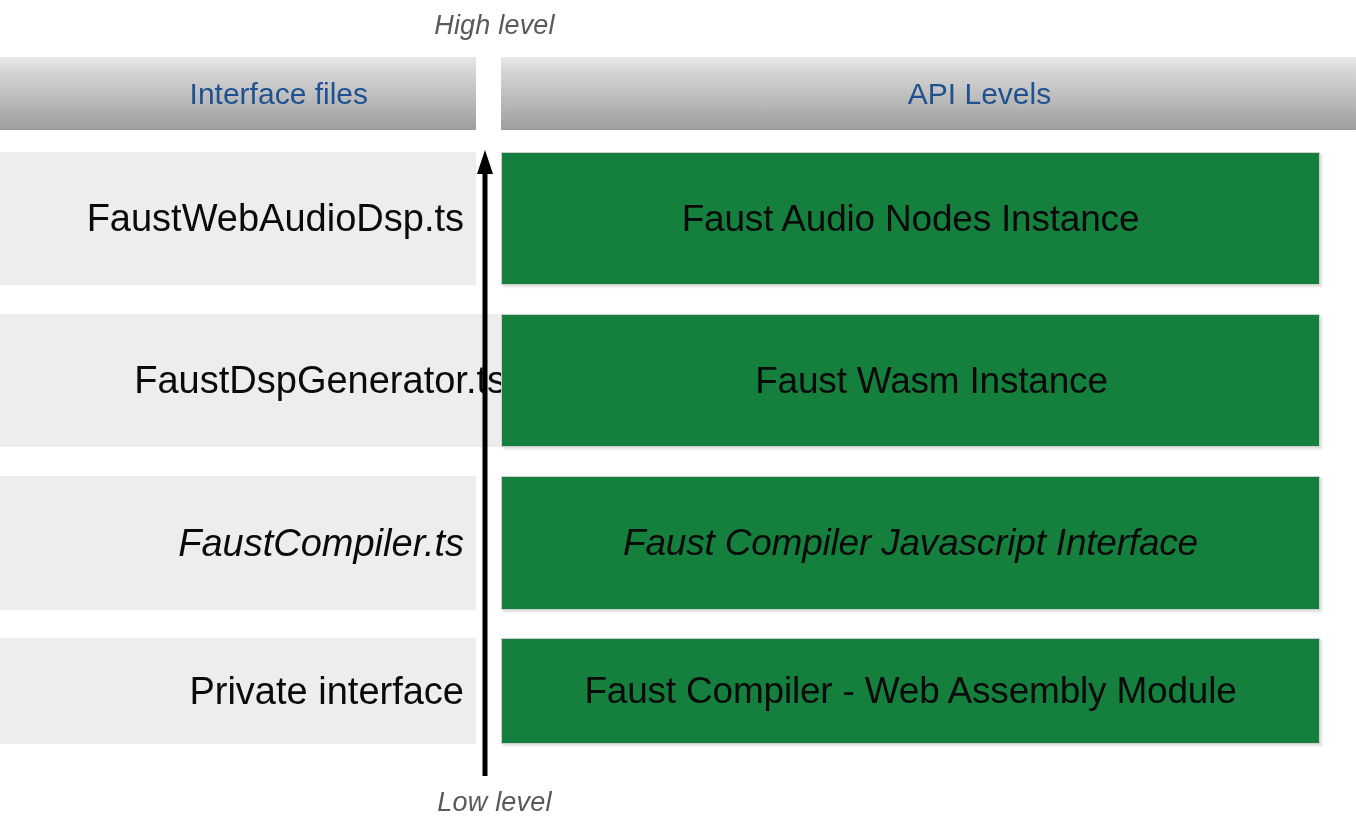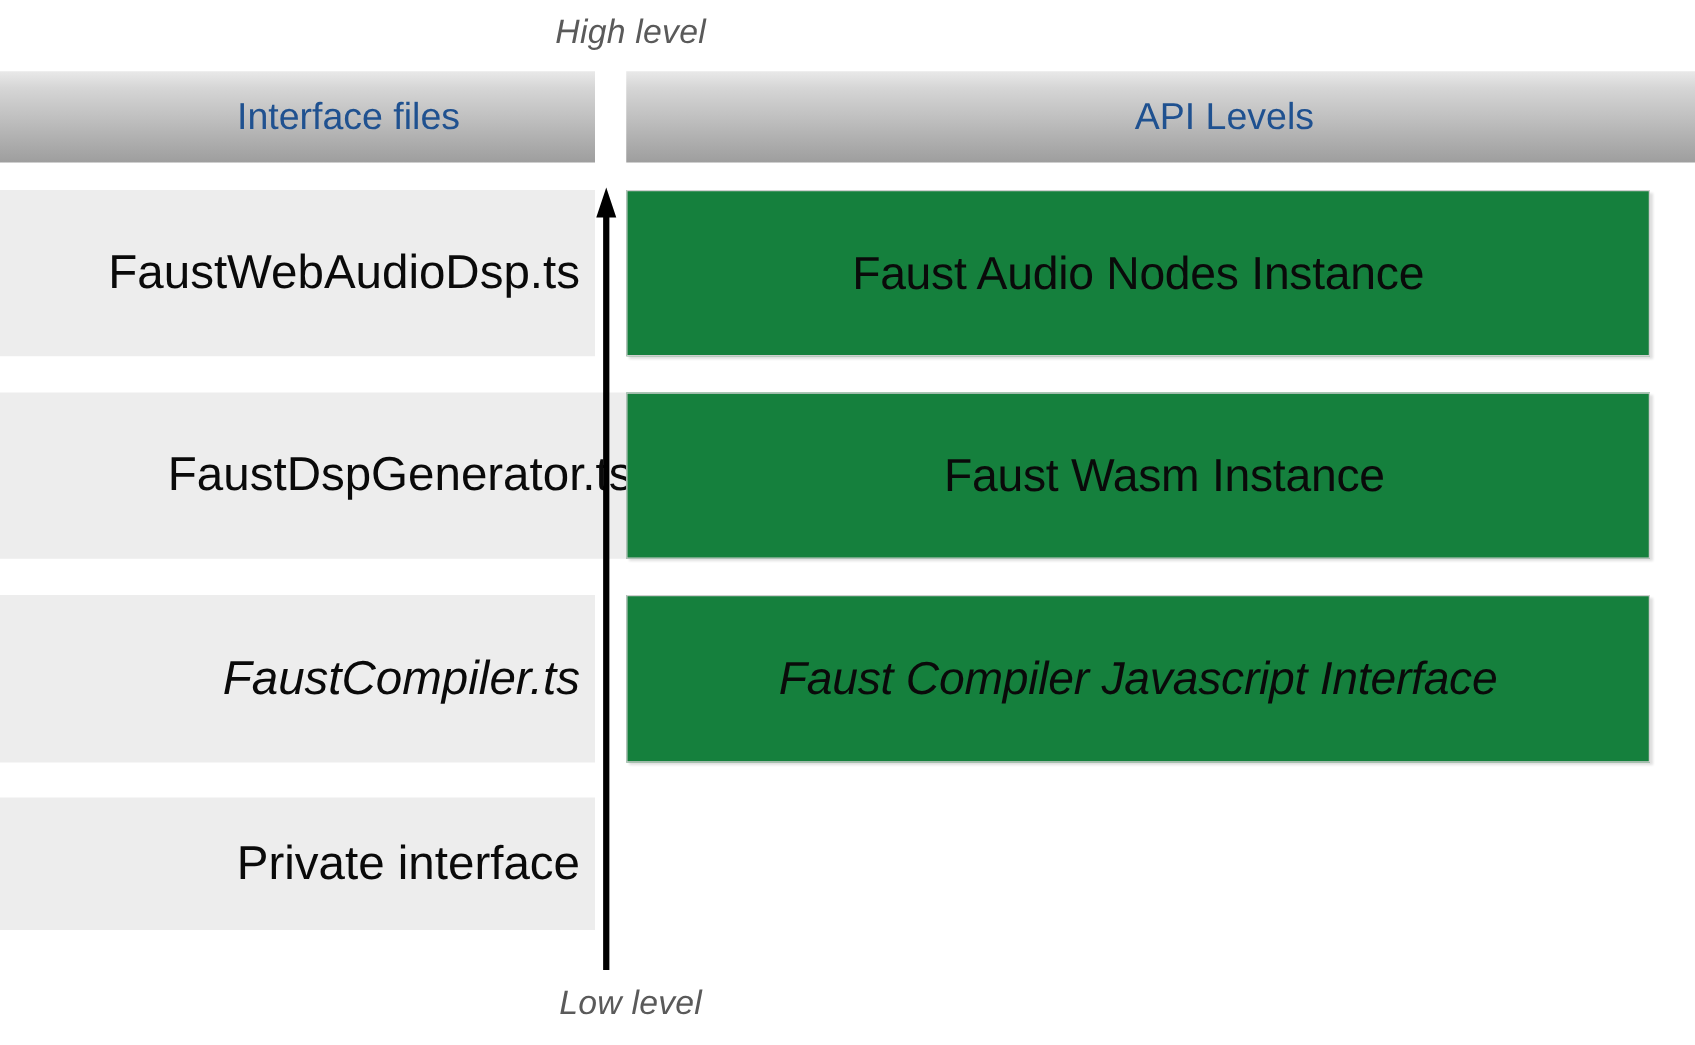--- a/index.html
+++ b/index.html
@@ -8,21 +8,21 @@
     background:#ffffff;
     font-family:"Liberation Sans","DejaVu Sans",sans-serif;
     overflow:hidden;
     position:relative;
   }
   #canvas{position:absolute;left:0;top:0;width:1356px;height:836px;}
 
   
   .level-caption{
     position:absolute;
-    left:17px;
+    left:7px;
     width:975px;
     text-align:center;
     font-style:italic;
     font-size:27px;
     color:#5a5a5a;
     letter-spacing:0.2px;
     white-space:nowrap;
   }
   #caption-high{top:10px;}
   #caption-low{top:787px;}
@@ -136,20 +136,23 @@
   <div class="file-row r2">
     <span class="file-label">FaustCompiler.ts</span>
   </div>
   <div class="api-box r2">
     <span class="api-label">Faust Compiler Javascript Interface</span>
   </div>
 
   <div class="file-row r3">
     <span class="file-label">Private interface</span>
   </div>
+  <div class="api-box r3">
+    <span class="api-label">Faust Compiler - Web Assembly Module</span>
+  </div>
 
   <svg id="level-arrow" viewBox="0 0 22 628">
     <polygon points="11,2 3,26 19,26" fill="#000000"></polygon>
     <rect x="8.5" y="24" width="5" height="604" fill="#000000"></rect>
   </svg>
 
   <div class="level-caption" id="caption-low">Low level</div>
 
 </div>
 

